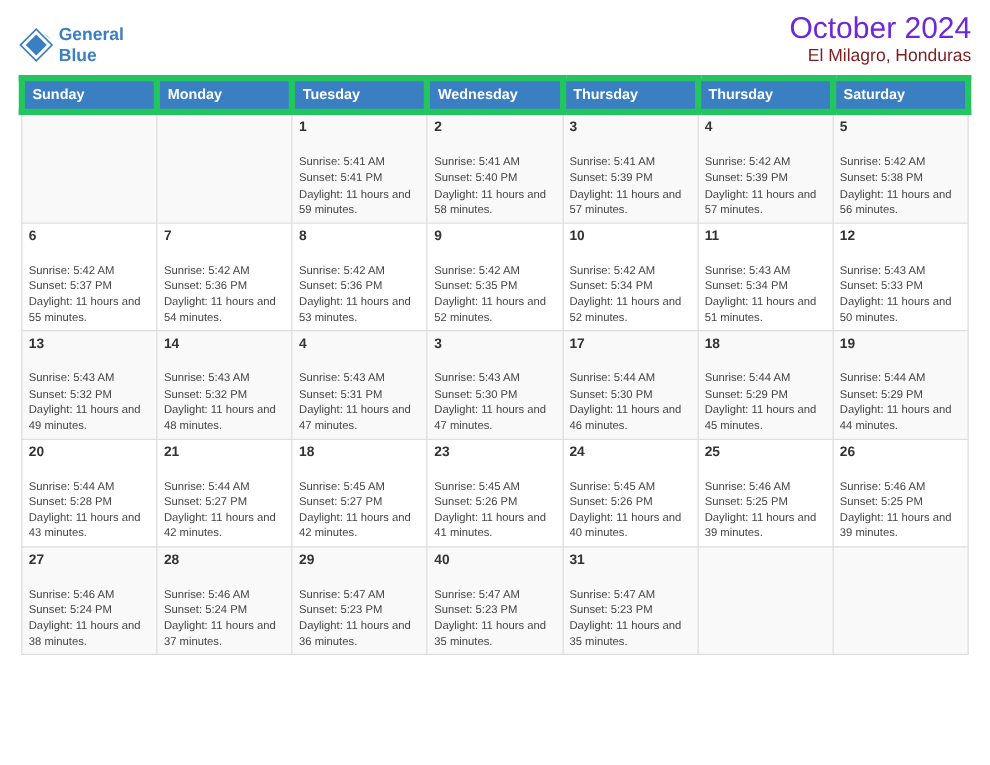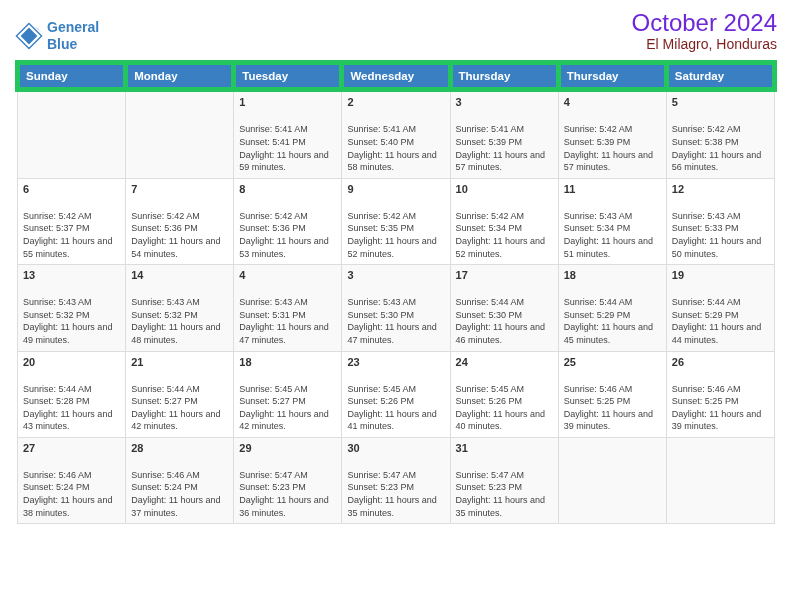--- a/index.html
+++ b/index.html
@@ -255,21 +255,21 @@
           </td>
           <td>
             <span class="day-num">28</span>
             <div class="cell-content">Sunrise: 5:46 AM<br>Sunset: 5:24 PM<br>Daylight: 11 hours and 37 minutes.</div>
           </td>
           <td>
             <span class="day-num">29</span>
             <div class="cell-content">Sunrise: 5:47 AM<br>Sunset: 5:23 PM<br>Daylight: 11 hours and 36 minutes.</div>
           </td>
           <td>
-            <span class="day-num">30</span>
+            <span class="day-num">40</span>
             <div class="cell-content">Sunrise: 5:47 AM<br>Sunset: 5:23 PM<br>Daylight: 11 hours and 35 minutes.</div>
           </td>
           <td>
             <span class="day-num">31</span>
             <div class="cell-content">Sunrise: 5:47 AM<br>Sunset: 5:23 PM<br>Daylight: 11 hours and 35 minutes.</div>
           </td>
           <td></td>
           <td></td>
         </tr>
       </tbody>

